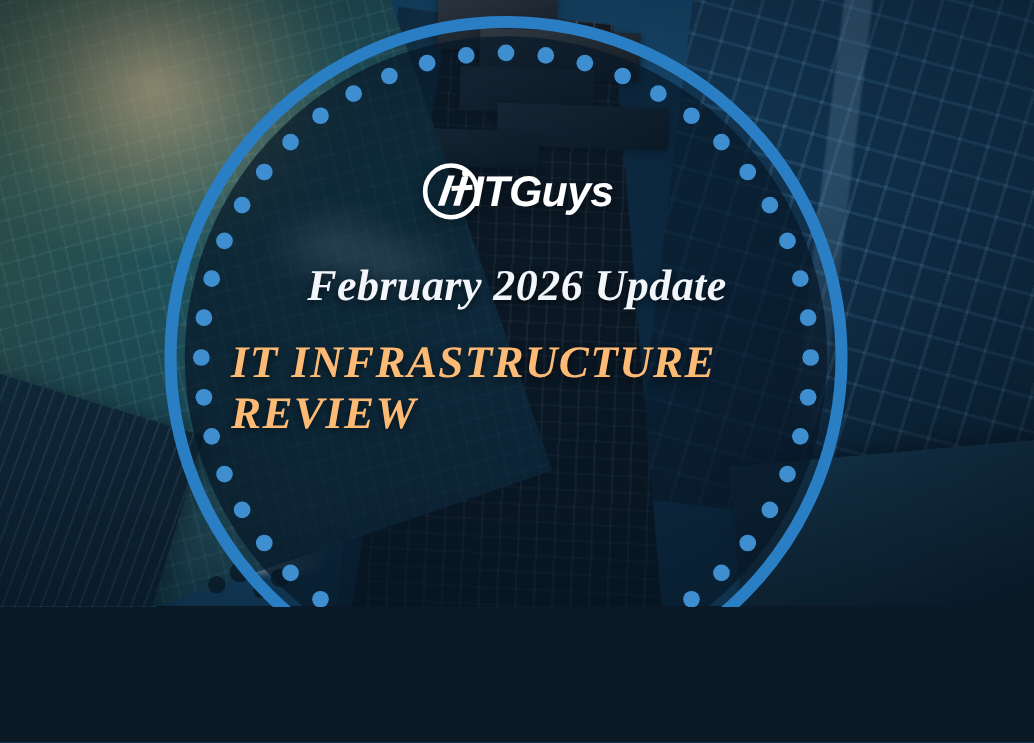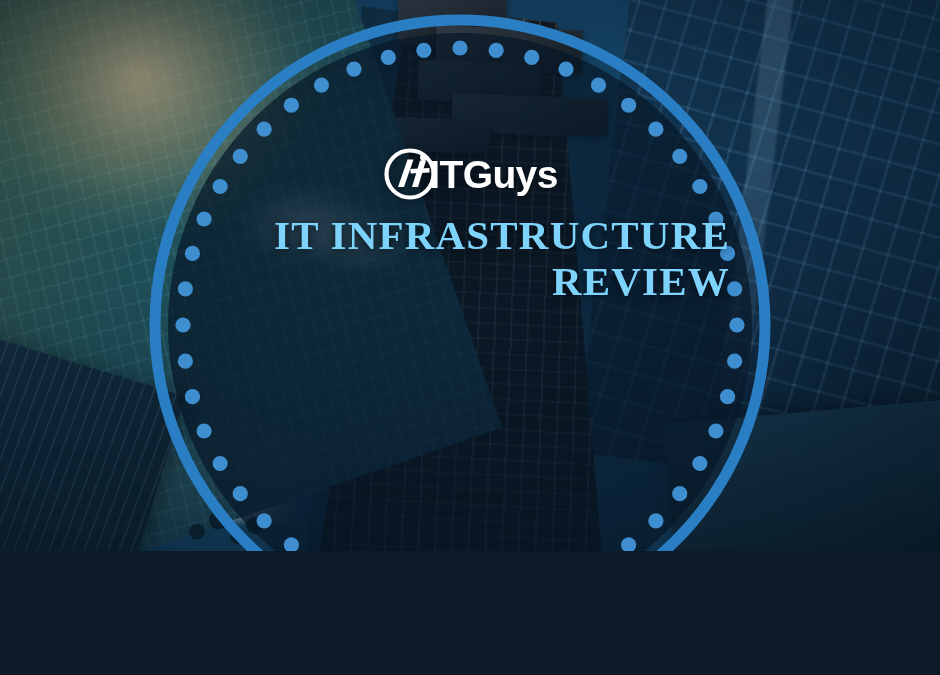--- a/index.html
+++ b/index.html
@@ -10,20 +10,21 @@
   body {
     font-family: "Liberation Sans", sans-serif;
   }
 
   #poster {
     position: relative;
     width: 940px;
     height: 551px;
     overflow: hidden;
     background: #123049;
+    font-style: italic;
   }
 
   
   .bg-layer {
     position: absolute;
     inset: 0;
     overflow: hidden;
   }
 
   
@@ -241,24 +242,24 @@
     color: #f2f6fa;
     font-family: "Liberation Serif", serif;
     font-size: 40px;
     font-weight: 700;
     letter-spacing: 0.4px;
     text-shadow: 0 2px 8px rgba(0,0,0,0.65);
     white-space: nowrap;
   }
 
   .headline-main {
-    margin-top: 11px;
+    margin-top: 24px;
     width: 520px;
-    text-align: right;
-    color: #7dd3fc;
+    text-align: left;
+    color: #fdba74;
     font-family: "Liberation Serif", serif;
     font-size: 41px;
     font-weight: 700;
     line-height: 1.12;
     letter-spacing: 1.2px;
     text-transform: uppercase;
     text-shadow: 0 2px 9px rgba(0,0,0,0.62);
   }
 
   .site-url {
@@ -362,18 +363,19 @@
       <svg class="logo-mark" width="56" height="56" viewBox="0 0 56 56">
         <circle cx="28" cy="28" r="23.5" fill="none" stroke="#ffffff" stroke-width="4.2"></circle>
         <path d="M16 41 L25.5 13.5 L31.5 13.5 L22 41 Z" fill="#ffffff"></path>
         <path d="M30 41 L38 14.5 L44 14.5 L36 41 Z" fill="#ffffff"></path>
         <rect x="28.5" y="22.5" width="19" height="4.6" fill="#ffffff" transform="rotate(-3 38 24.8)"></rect>
         <circle cx="41.5" cy="11.5" r="3.4" fill="#ffffff"></circle>
       </svg>
       <span class="logo-word">ITGuys</span>
     </div>
 
+    <div class="headline-sub">February 2026 Update</div>
 
     <div class="headline-main">IT INFRASTRUCTURE REVIEW</div>
 
 
   </div>
 </div>
 
 </body></html>

